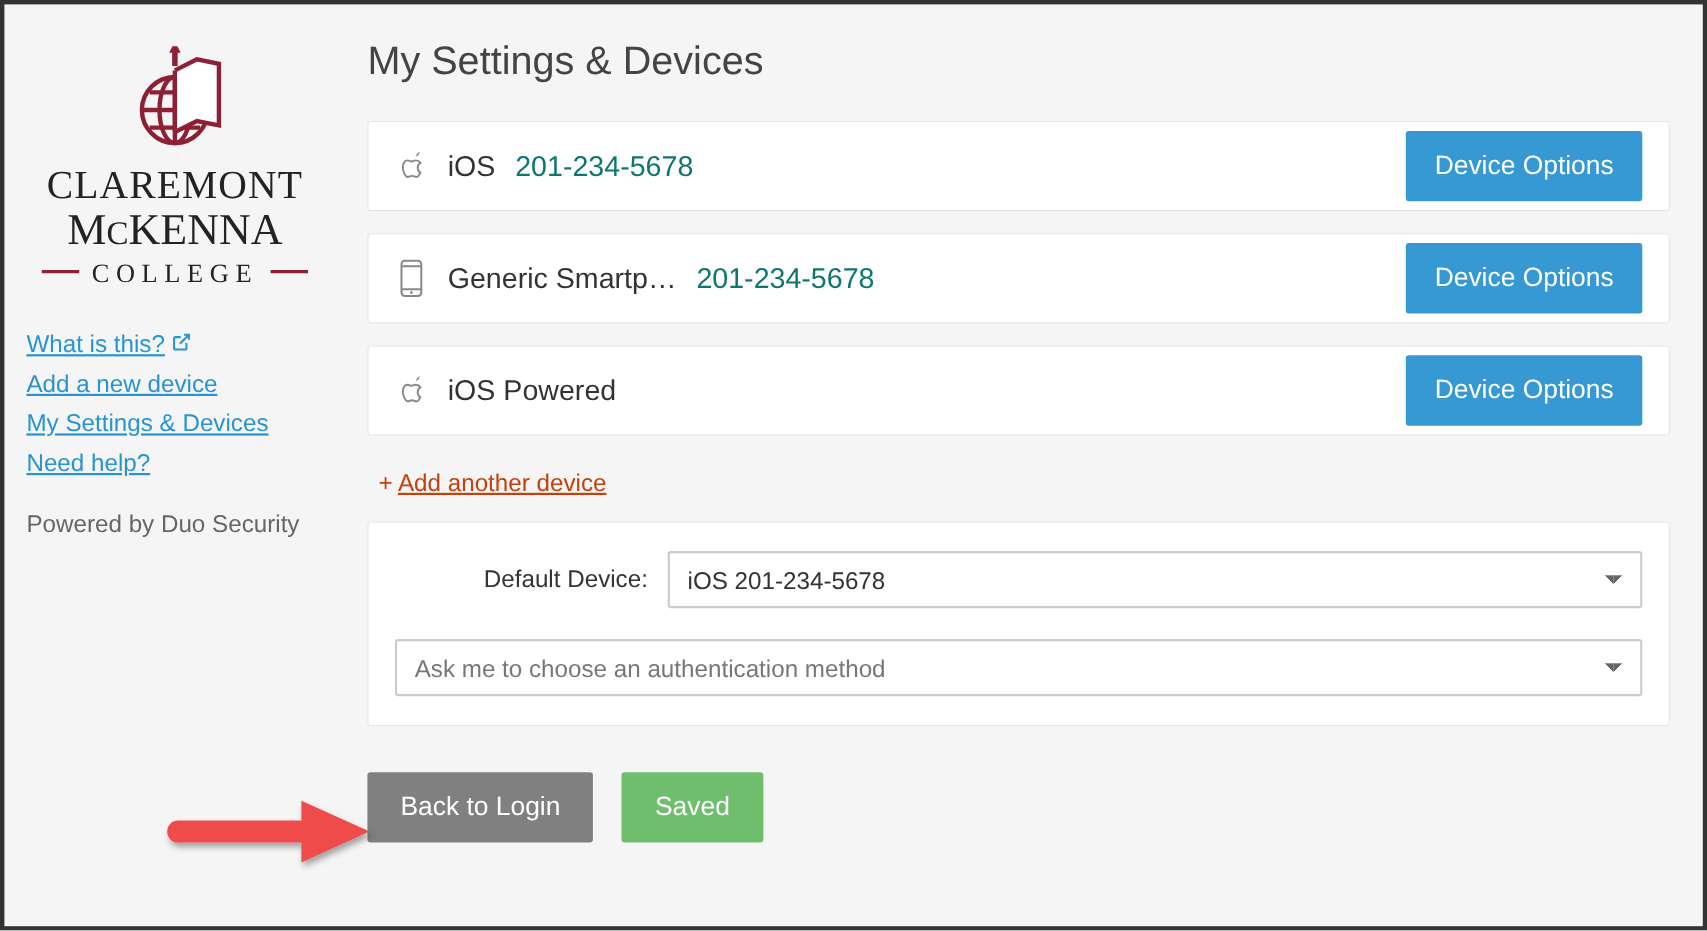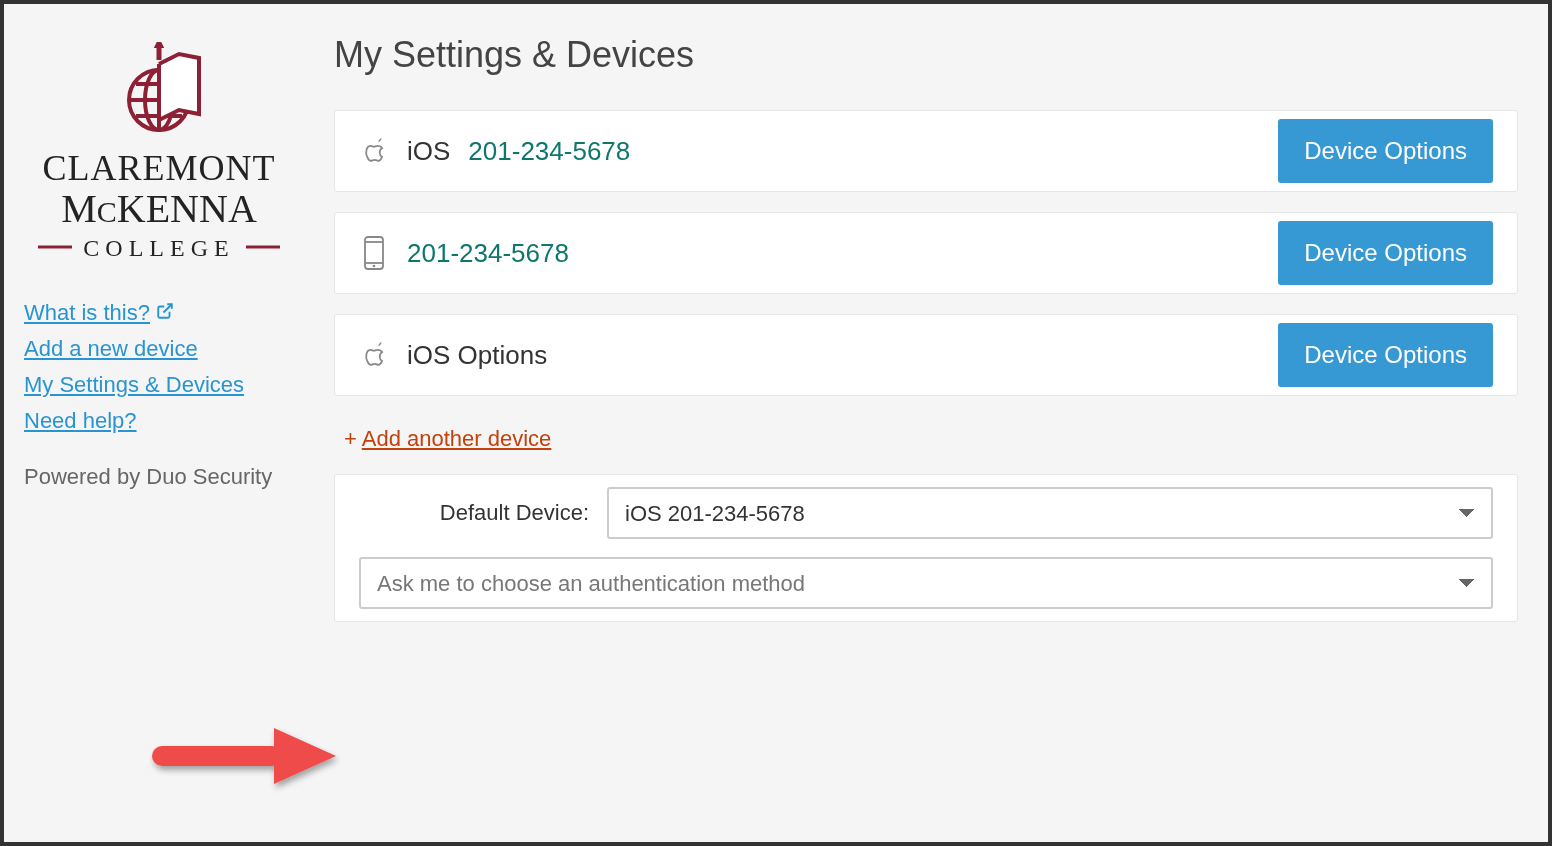--- a/index.html
+++ b/index.html
@@ -118,21 +118,21 @@
       color: #c2410c;
     }
     .add-another-link {
       text-decoration: underline;
       cursor: pointer;
     }
     .settings-panel {
       background: #fff;
       border: 1px solid #e6e6e6;
       border-radius: 3px;
-      padding: 12px 24px;
+      padding: 26px 24px;
     }
     .settings-row {
       display: flex;
       align-items: center;
       gap: 18px;
       margin-bottom: 18px;
     }
     .settings-row:last-child {
       margin-bottom: 0;
     }
@@ -154,20 +154,21 @@
       appearance: none;
       -webkit-appearance: none;
       background-image: linear-gradient(45deg, transparent 50%, #666 50%), linear-gradient(135deg, #666 50%, transparent 50%);
       background-position: calc(100% - 24px) 50%, calc(100% - 16px) 50%;
       background-size: 8px 8px, 8px 8px;
       background-repeat: no-repeat;
       cursor: pointer;
     }
     .settings-select.muted {
       color: #777;
+      margin-top: 10px;
     }
     .action-row {
       display: flex;
       gap: 26px;
       margin-top: 42px;
       align-items: center;
     }
     .btn {
       border: none;
       padding: 18px 30px;
@@ -266,33 +267,34 @@
 
       <div class="device-card">
         <span class="device-icon">
           <svg viewBox="0 0 24 36" width="24" height="36" fill="none" stroke="#888" stroke-width="1.8">
             <rect x="3" y="2" width="18" height="32" rx="3"></rect>
             <line x1="3" y1="7" x2="21" y2="7"></line>
             <line x1="3" y1="28" x2="21" y2="28"></line>
             <circle cx="12" cy="31" r="1.3" fill="#888" stroke="none"></circle>
           </svg>
         </span>
+        <span class="device-name">Generic Smartp…</span>
         <span class="device-phone">201-234-5678</span>
         <span class="device-spacer"></span>
         <button class="device-options-btn">Device Options</button>
       </div>
 
       <div class="device-card">
         <span class="device-icon">
           <svg viewBox="0 0 24 28" width="26" height="32" fill="none" stroke="#888" stroke-width="1.6">
             <path d="M16 6c0-2 1.5-3.5 3-4-0.2 2-1.6 3.6-3 4z" fill="#888" stroke="none"></path>
             <path d="M19.5 19.5c-.8 1.8-1.7 3.6-3.2 3.6-1.4 0-1.9-.9-3.6-.9s-2.3.9-3.6.9c-1.5 0-2.6-1.9-3.4-3.7C3.9 15.7 4.8 9.5 8.6 9.2c1.4-.1 2.4.9 3.3.9s2.3-1.1 3.9-.9c.7 0 2.6.3 3.8 2.1-3.3 2-2.8 6.7-.1 8.2z"></path>
           </svg>
         </span>
-        <span class="device-name">iOS Options</span>
+        <span class="device-name">iOS Powered</span>
         <span class="device-spacer"></span>
         <button class="device-options-btn">Device Options</button>
       </div>
 
       <div class="add-another">
         <span>+ </span><a class="add-another-link">Add another device</a>
       </div>
 
       <div class="settings-panel">
         <div class="settings-row">
@@ -301,20 +303,24 @@
             <option>iOS 201-234-5678</option>
           </select>
         </div>
         <div class="settings-row">
           <select class="settings-select muted">
             <option>Ask me to choose an authentication method</option>
           </select>
         </div>
       </div>
 
+      <div class="action-row">
+        <button class="btn btn-gray">Back to Login</button>
+        <button class="btn btn-green">Saved</button>
+      </div>
     </main>
   </div>
 
   <svg class="red-arrow" width="200" height="72">
     <defs>
       <filter id="ds" x="-20%" y="-20%" width="140%" height="160%">
         <feDropShadow dx="2" dy="4" stdDeviation="3" flood-color="#000" flood-opacity="0.35"></feDropShadow>
       </filter>
     </defs>
     <g filter="url(#ds)">

